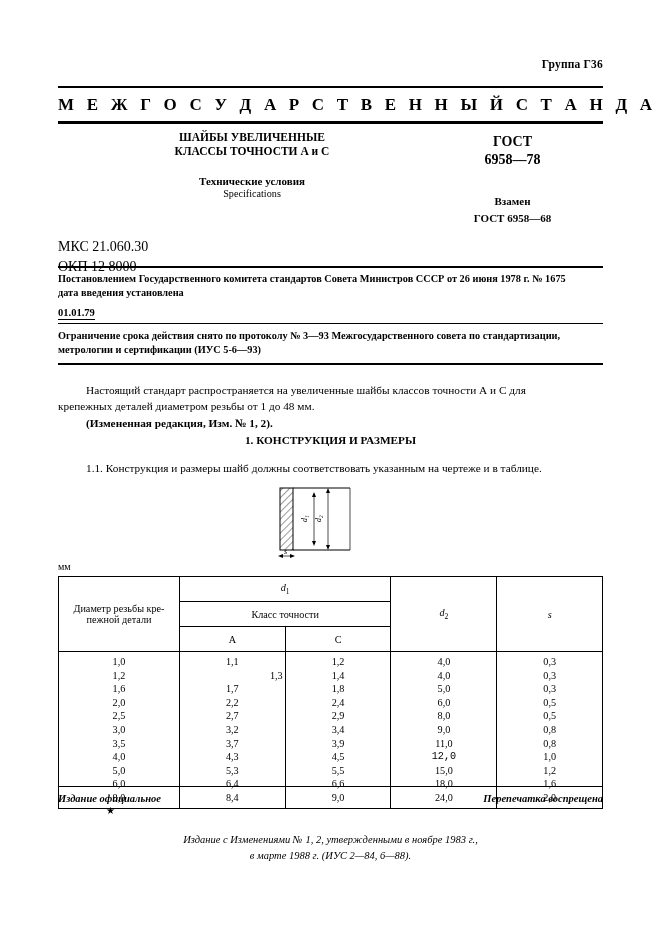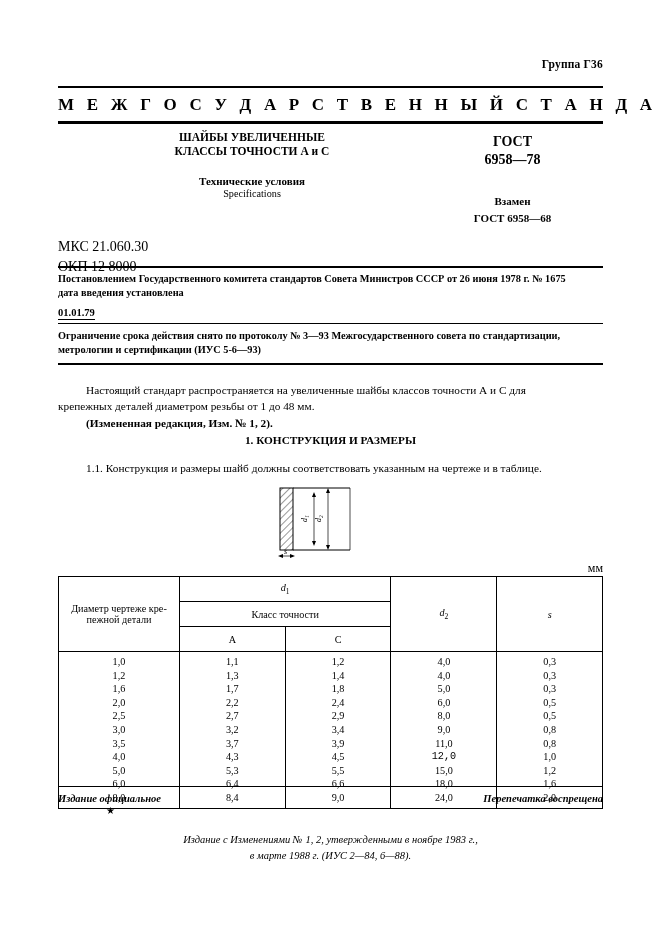--- a/index.html
+++ b/index.html
@@ -186,22 +186,22 @@
     top: 480px;
     width: 140px;
     height: 80px;
   }
 
   .mm-label {
     position: absolute;
     left: 58px;
     top: 561px;
     width: 545px;
-    text-align: right;
-    font-size: 12px;
+    text-align: left;
+    font-size: 10px;
   }
 
   table.spec {
     position: absolute;
     left: 58px;
     top: 576px;
     width: 545px;
     border-collapse: collapse;
     font-size: 10.2px;
   }
@@ -332,21 +332,21 @@
       <text x="22" y="74" font-size="8" font-style="italic" font-family="Liberation Serif, serif">s</text>
     </svg>
   </div>
 
   <div class="mm-label">мм</div>
 
   <table class="spec">
     <tbody>
         <tr>
       <td rowspan="3" style="width:120px">
-        <span>Диаметр чертеже кре-</span><br>
+        <span>Диаметр резьбы кре-</span><br>
         <span>пежной детали</span>
       </td>
       <td colspan="2" class="hdr-tall">
         <span class="italic">d</span><span class="sub">1</span>
       </td>
       <td rowspan="3" style="width:105px">
         <span class="italic">d</span><span class="sub">2</span>
       </td>
       <td rowspan="3" style="width:105px">
         <span class="italic">s</span>
@@ -363,21 +363,21 @@
       <tbody id="table-body">
         <tr>
           <td class="data" style="width: 120px; border-left: 1px solid rgb(0, 0, 0); border-right: 1px solid rgb(0, 0, 0); padding-top: 4px;">1,0</td>
           <td class="data" style="width: 105px; border-left: 1px solid rgb(0, 0, 0); border-right: 1px solid rgb(0, 0, 0); padding-top: 4px;">1,1</td>
           <td class="data" style="width: 105px; border-left: 1px solid rgb(0, 0, 0); border-right: 1px solid rgb(0, 0, 0); padding-top: 4px;">1,2</td>
           <td class="data" style="width: 105px; border-left: 1px solid rgb(0, 0, 0); border-right: 1px solid rgb(0, 0, 0); padding-top: 4px;">4,0</td>
           <td class="data" style="width: 105px; border-left: 1px solid rgb(0, 0, 0); border-right: 1px solid rgb(0, 0, 0); padding-top: 4px;">0,3</td>
         </tr>
         <tr>
           <td class="data" style="width: 120px; border-left: 1px solid rgb(0, 0, 0); border-right: 1px solid rgb(0, 0, 0);">1,2</td>
-          <td class="data" style="width: 105px; border-left: 1px solid rgb(0, 0, 0); border-right: 1px solid rgb(0, 0, 0);">1,3</td>
+          <td class="data" style="width: 105px; border-left: 1px solid rgb(0, 0, 0); border-right: 1px solid rgb(0, 0, 0); text-align: right;">1,3</td>
           <td class="data" style="width: 105px; border-left: 1px solid rgb(0, 0, 0); border-right: 1px solid rgb(0, 0, 0);">1,4</td>
           <td class="data" style="width: 105px; border-left: 1px solid rgb(0, 0, 0); border-right: 1px solid rgb(0, 0, 0);">4,0</td>
           <td class="data" style="width: 105px; border-left: 1px solid rgb(0, 0, 0); border-right: 1px solid rgb(0, 0, 0);">0,3</td>
         </tr>
         <tr>
           <td class="data" style="width: 120px; border-left: 1px solid rgb(0, 0, 0); border-right: 1px solid rgb(0, 0, 0);">1,6</td>
           <td class="data" style="width: 105px; border-left: 1px solid rgb(0, 0, 0); border-right: 1px solid rgb(0, 0, 0);">1,7</td>
           <td class="data" style="width: 105px; border-left: 1px solid rgb(0, 0, 0); border-right: 1px solid rgb(0, 0, 0);">1,8</td>
           <td class="data" style="width: 105px; border-left: 1px solid rgb(0, 0, 0); border-right: 1px solid rgb(0, 0, 0);">5,0</td>
           <td class="data" style="width: 105px; border-left: 1px solid rgb(0, 0, 0); border-right: 1px solid rgb(0, 0, 0);">0,3</td>

